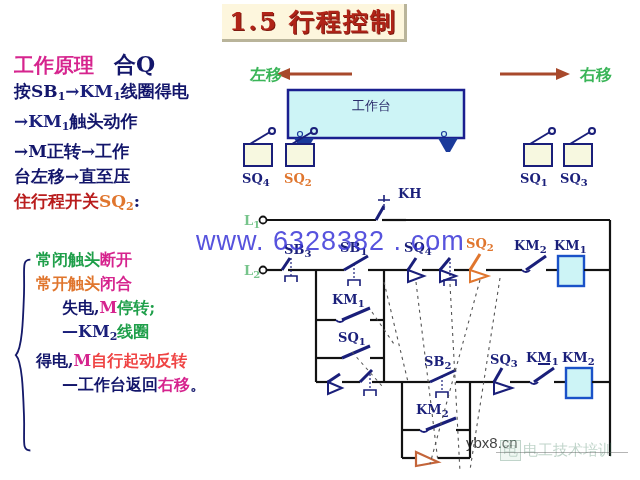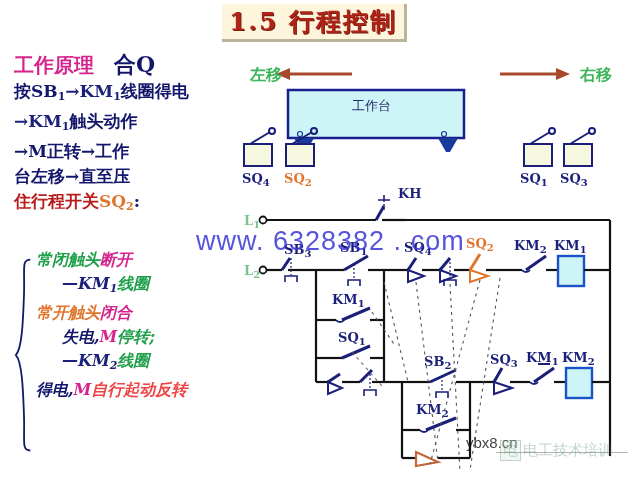--- a/index.html
+++ b/index.html
@@ -33,21 +33,21 @@
   .ln{
     font-family:"DejaVu Serif","Liberation Serif",serif;
     font-weight:bold;font-size:17px;line-height:25px;
     white-space:nowrap;color:#151a6a;
   }
   .ln.small{font-size:16px;line-height:24px;}
   .c-mag{color:#d6248e;}
   .c-dark{color:#13166b;}
   .sub{font-size:11px;vertical-align:-3px;}
 
-  .brace-wrap{position:absolute;left:14px;top:248px;width:216px;height:215px;font-style:italic;}
+  .brace-wrap{position:absolute;left:14px;top:248px;width:216px;height:215px;}
   .brace{
     position:absolute;left:0;top:0;width:20px;height:215px;
   }
   .brace-lines{position:absolute;left:22px;top:0;width:196px;}
 
   
   .diagram{position:absolute;left:232px;top:52px;width:408px;height:436px;}
   svg{position:absolute;left:0;top:0;overflow:visible;}
 
   .lbl{
@@ -114,25 +114,25 @@
         <div class="ln"><span style="color: #b91c1c; margin-top: 33px;">住行程开关</span><span style="color: rgb(224, 118, 46);">SQ</span><span class="sub" style="color: rgb(224, 118, 46);">2</span><span style="color: rgb(19, 22, 107);">:</span></div>
       </div>
   </div>
 
   <div class="brace-wrap">
     <svg class="brace" width="22" height="215" viewBox="0 0 22 215">
       <path d="M18 2 C8 2 12 12 11 40 C10 68 9 100 2 107 C9 114 10 146 11 174 C12 202 8 212 18 212" fill="none" stroke="#151a6a" stroke-width="2"></path>
     </svg>
     <div class="brace-lines" id="branch-lines">
         <div class="ln small"><span style="color: rgb(31, 159, 74);">常闭触头</span><span style="color: rgb(214, 36, 142);">断开</span></div>
-        <div class="ln small" style="padding-left: 26px;"><span style="color: rgb(26, 31, 122);">—KM</span><span class="sub" style="color: rgb(26, 31, 122);">1</span><span style="color: rgb(31, 159, 74);">线圈</span></div>
         <div class="ln small"><span style="color: rgb(224, 118, 46);">常开触头</span><span style="color: rgb(214, 36, 142);">闭合</span></div>
         <div class="ln small" style="padding-left: 26px;"><span style="color: rgb(19, 22, 107);">失电,</span><span style="color: rgb(214, 36, 142);">M</span><span style="color: rgb(31, 159, 74);">停转;</span></div>
         <div class="ln small" style="padding-left: 26px;"><span style="color: rgb(26, 31, 122);">—KM</span><span class="sub" style="color: rgb(26, 31, 122);">2</span><span style="color: rgb(31, 159, 74);">线圈</span></div>
         <div class="ln small"><span style="color: rgb(19, 22, 107);">得电,</span><span style="color: rgb(214, 36, 142);">M</span><span style="color: #ef4444;">自行起动反转</span></div>
+        <div class="ln small" style="padding-left: 26px;"><span style="color: rgb(19, 22, 107);">—工作台返回</span><span style="color: rgb(214, 36, 142);">右移</span><span style="color: rgb(19, 22, 107);">。</span></div>
       </div>
   </div>
 
   <div class="diagram">
     <svg width="408" height="436" viewBox="0 0 408 436">
 
       <g>
         <line x1="120" y1="22" x2="52" y2="22" stroke="#a8492b" stroke-width="3"></line>
         <polygon points="44,22 58,16 58,28" fill="#a8492b"></polygon>
         <line x1="268" y1="22" x2="330" y2="22" stroke="#a8492b" stroke-width="3"></line>

